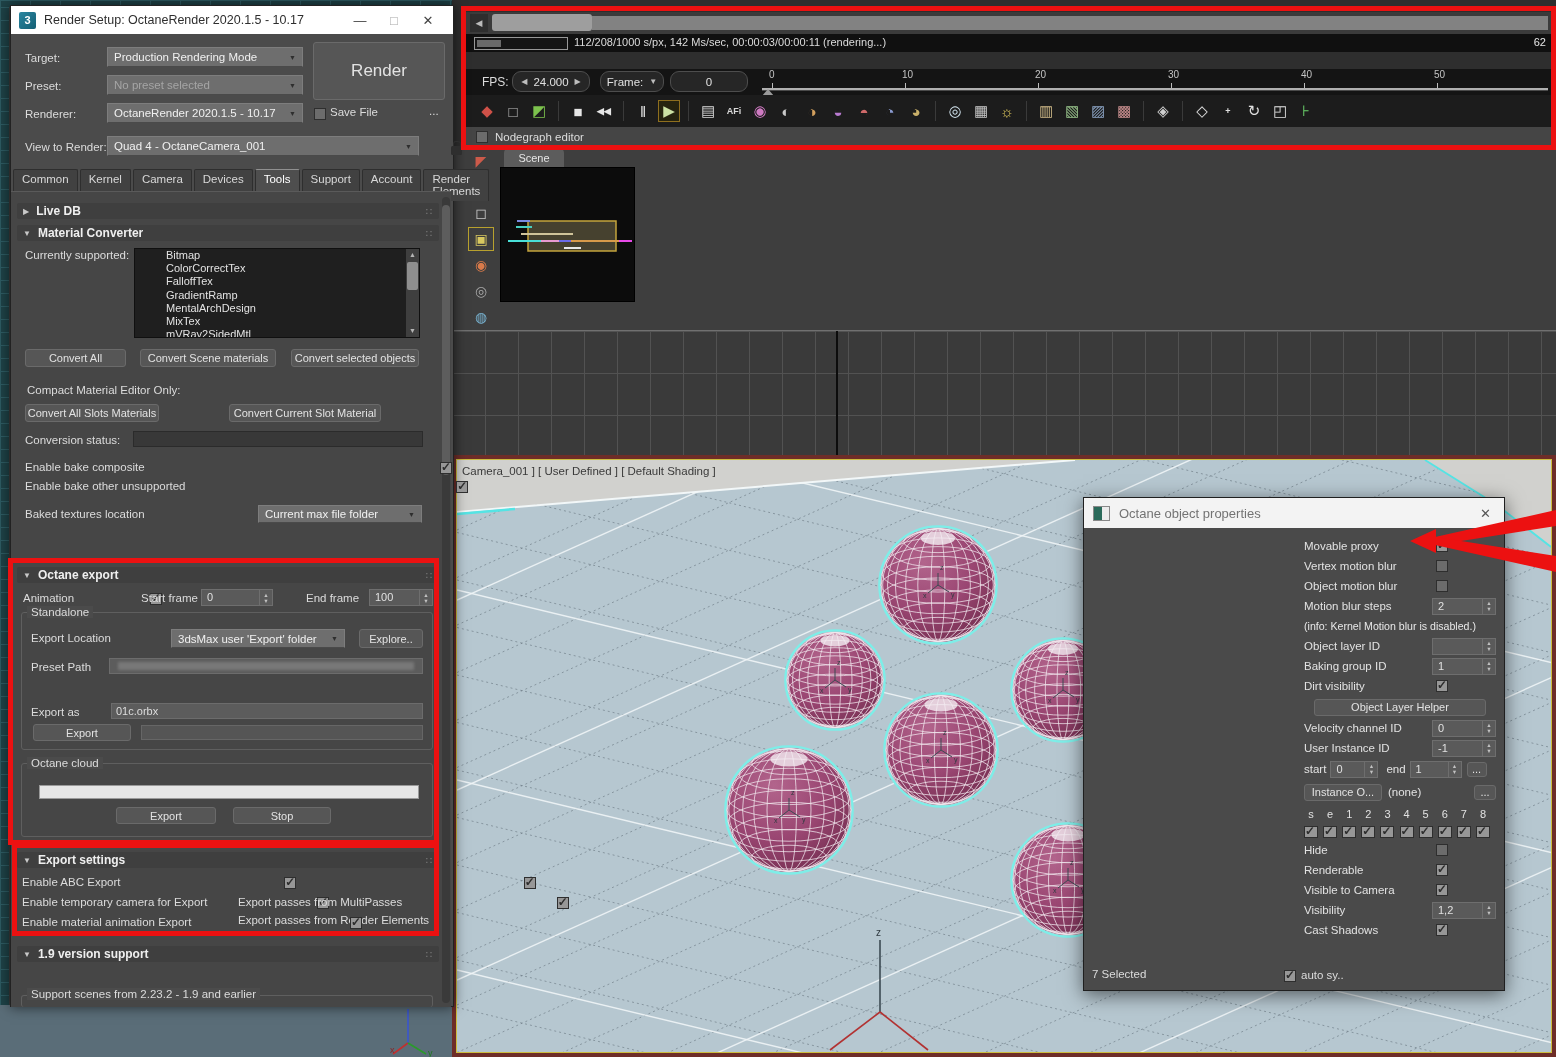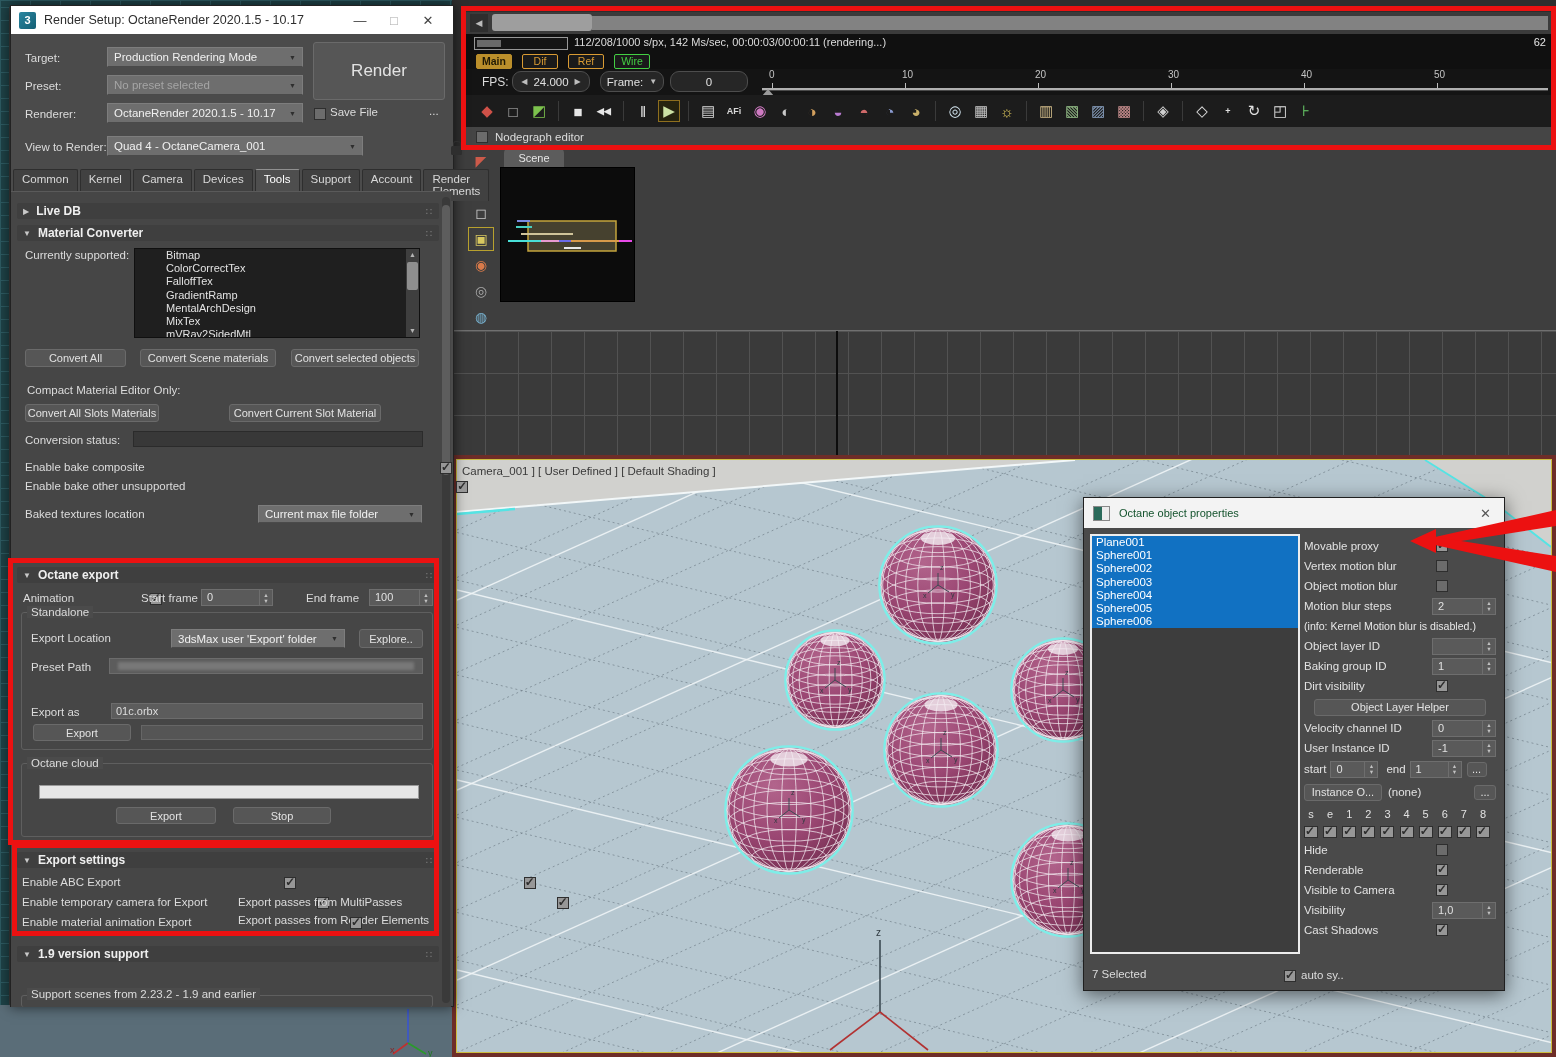--- a/index.html
+++ b/index.html
@@ -43,21 +43,21 @@
   .otb-icon.txt{font-size:9px;font-weight:bold;}
   .otb-icon.active{border:1px solid #8f6f1e;background:#26230f;}
   .otb-sep{display:inline-block;width:1px;height:20px;background:#3a3a3a;margin:0 6px;vertical-align:middle;}
   .vicon{width:26px;height:24px;display:flex;align-items:center;justify-content:center;font-size:14px;margin-bottom:2px;border:1px solid transparent;box-sizing:border-box;}
   .vicon.active{border-color:#b8a12e;}
   .tick{position:absolute;top:0;font-size:10px;color:#c4c4c4;}
   .tickmark{position:absolute;top:14px;width:1px;height:5px;background:#bdbdbd;}
   
   .dlg{background:#4a4a4a;border:1px solid #1f1f1f;box-shadow:0 4px 18px rgba(0,0,0,.55);}
   .dlg-title{position:absolute;left:0;top:0;right:0;height:30px;background:#f3f3f3;display:flex;align-items:center;padding:0 9px;box-sizing:border-box;}
-  .dlg-title .t{font-size:11px;color:#14532d;margin-left:9px;flex:1;}
+  .dlg-title .t{font-size:13px;color:#737373;margin-left:9px;flex:1;}
   .obj-item{font-size:11.5px;color:#fff;line-height:13.2px;padding-left:4px;white-space:nowrap;}
   .obj-item.sel{background:#1171c2;}
   .prow{display:flex;align-items:center;height:20px;color:#e2e2e2;font-size:11.5px;}
   .prow .plbl{flex:1;white-space:nowrap;}
   .prow.info{font-size:10.6px;color:#e8e8e8;}
   .pgrid{display:flex;justify-content:space-between;width:186px;height:16px;align-items:center;}
   .pgrid span{font-size:11px;color:#e2e2e2;width:14px;text-align:center;}
   .padlock{width:11px;height:9px;background:#2e2e2e;border-radius:1.5px;position:relative;display:inline-block;}
   .padlock::before{content:"";position:absolute;top:-5px;left:1.5px;width:6px;height:5px;border:1.5px solid #2e2e2e;border-bottom:none;border-radius:3px 3px 0 0;}
   .redbox{border:5px solid #ec1111;box-sizing:border-box;pointer-events:none;z-index:60;}
@@ -360,26 +360,20 @@
     <div class="abs" style="left:126px;top:4px;width:956px;height:14px;background:#828282;"></div>
     <div class="abs" style="left:26px;top:2px;width:100px;height:17px;background:#9e9e9e;border-radius:3px;"></div>
   </div>
   <div class="abs" style="left:466px;top:34px;width:1086px;height:18px;background:#101010;">
     <div class="abs" style="left:8px;top:3px;width:92px;height:11px;border:1px solid #989898;background:#151515;">
       <div style="width:24px;height:7px;margin:2px;background:#6a6a6a;"></div>
     </div>
     <div class="abs lbl" style="left:108px;top:2px;font-size:11px;">112/208/1000 s/px, 142 Ms/sec, 00:00:03/00:00:11 (rendering...)</div>
     <div class="abs" style="left:1030px;top:2px;width:50px;text-align:right;font-size:11px;color:#e8e8e8;">62</div>
   </div>
-  <div id="buffer-row" class="abs" style="left:466px;top:52px;width:1086px;height:17px;background:#101010;display:flex;gap:10px;padding-left:10px;box-sizing:border-box;">
-      <div class="bufbox" style="width: 34px; margin-top: 2px; background: rgb(187, 143, 43); border-color: rgb(187, 143, 43); color: rgb(32, 26, 5); font-weight: bold;">Main</div>
-      <div class="bufbox" style="width: 34px; margin-top: 2px; background: rgb(26, 26, 26); border-color: rgb(217, 155, 51); color: rgb(217, 155, 51);">Dif</div>
-      <div class="bufbox" style="width: 34px; margin-top: 2px; background: rgb(26, 26, 26); border-color: rgb(217, 155, 51); color: rgb(217, 155, 51);">Ref</div>
-      <div class="bufbox" style="width: 34px; margin-top: 2px; background: rgb(26, 26, 26); border-color: rgb(67, 207, 67); color: rgb(67, 207, 67);">Wire</div>
-    </div>
   <div class="abs" style="left:466px;top:69px;width:1086px;height:26px;background:#141414;">
     <div class="abs lbl" style="left:16px;top:6px;font-size:12px;">FPS:</div>
     <div class="pill abs" style="left:46px;top:2px;width:76px;height:19px;">
       <span class="pa">◀</span>
       <span>24.000</span>
       <span class="pa">▶</span>
     </div>
     <div class="pill abs" style="left:134px;top:2px;width:62px;height:19px;">
       <span>Frame:</span>
         <span class="pa">▼</span>
@@ -498,21 +492,21 @@
     <div class="abs lbl" style="left:14px;top:102px;">Renderer:</div>
     <div class="dd abs" style="left:96px;top:97px;width:196px;height:20px;">
         <span>OctaneRender 2020.1.5 - 10.17</span>
         <span class="ar">▼</span>
       </div>
     <span class="cb abs" style="left:303px;top:100px;"></span>
     <div class="abs lbl" style="left:319px;top:100px;">Save File</div>
     <div class="abs lbl" style="left:418px;top:99px;">...</div>
 
     <div class="abs lbl" style="left:14px;top:135px;">View to Render:</div>
-    <div class="dd abs" style="left:96px;top:130px;width:256px;height:20px;">
+    <div class="dd abs" style="left:96px;top:130px;width:312px;height:20px;">
         <span>Quad 4 - OctaneCamera_001</span>
         <span class="ar">▼</span>
       </div>
     <span class="padlock abs" style="left:424px;top:135px;"></span>
 
     <div id="rs-tabs" class="abs" style="left:2px;top:163px;display:flex;gap:2px;">
         <div class="tab">Common</div>
         <div class="tab">Kernel</div>
         <div class="tab">Camera</div>
         <div class="tab">Devices</div>
@@ -653,31 +647,20 @@
 
   <div class="abs redbox" style="left:8px;top:558px;width:431px;height:287px;"></div>
   <div class="abs redbox" style="left:12px;top:843px;width:427px;height:93px;"></div>
 
   <div class="abs dlg" style="left:1083px;top:497px;width:420px;height:492px;">
     <div class="dlg-title">
       <div style="width:15px;height:13px;border:1px solid #888;background:linear-gradient(90deg,#2a6a5a 55%,#ececec 55%);"></div>
       <div class="t">Octane object properties</div>
       <div style="color:#555;font-size:13px;padding:0 4px;">✕</div>
     </div>
-    <div class="abs" style="left:6px;top:36px;width:210px;height:420px;background:#3d3d3d;border:2px solid #ededed;box-sizing:border-box;">
-      <div id="obj-list">
-          <div class="obj-item sel">Plane001</div>
-          <div class="obj-item sel">Sphere001</div>
-          <div class="obj-item sel">Sphere002</div>
-          <div class="obj-item sel">Sphere003</div>
-          <div class="obj-item sel">Sphere004</div>
-          <div class="obj-item sel">Sphere005</div>
-          <div class="obj-item sel">Sphere006</div>
-        </div>
-    </div>
     <div id="prop-rows" class="abs" style="left:220px;top:38px;width:192px;">
         <div class="prow" style="padding-right: 48px;">
           <span class="plbl">Movable proxy</span>
           <span class="cb on"></span>
         </div>
         <div class="prow" style="padding-right: 48px;">
           <span class="plbl">Vertex motion blur</span>
           <span class="cb"></span>
         </div>
         <div class="prow" style="padding-right: 48px;">
@@ -802,21 +785,21 @@
           <span class="plbl">Renderable</span>
           <span class="cb on"></span>
         </div>
         <div class="prow" style="padding-right: 48px;">
           <span class="plbl">Visible to Camera</span>
           <span class="cb on"></span>
         </div>
         <div class="prow">
           <span class="plbl">Visibility</span>
           <div class="spin" style="width: 64px;">
-            <span class="val">1,0</span>
+            <span class="val">1,2</span>
             <span class="arr">
               <span>▲</span>
               <span>▼</span>
             </span>
           </div>
         </div>
         <div class="prow" style="padding-right: 48px;">
           <span class="plbl">Cast Shadows</span>
           <span class="cb on"></span>
         </div>

